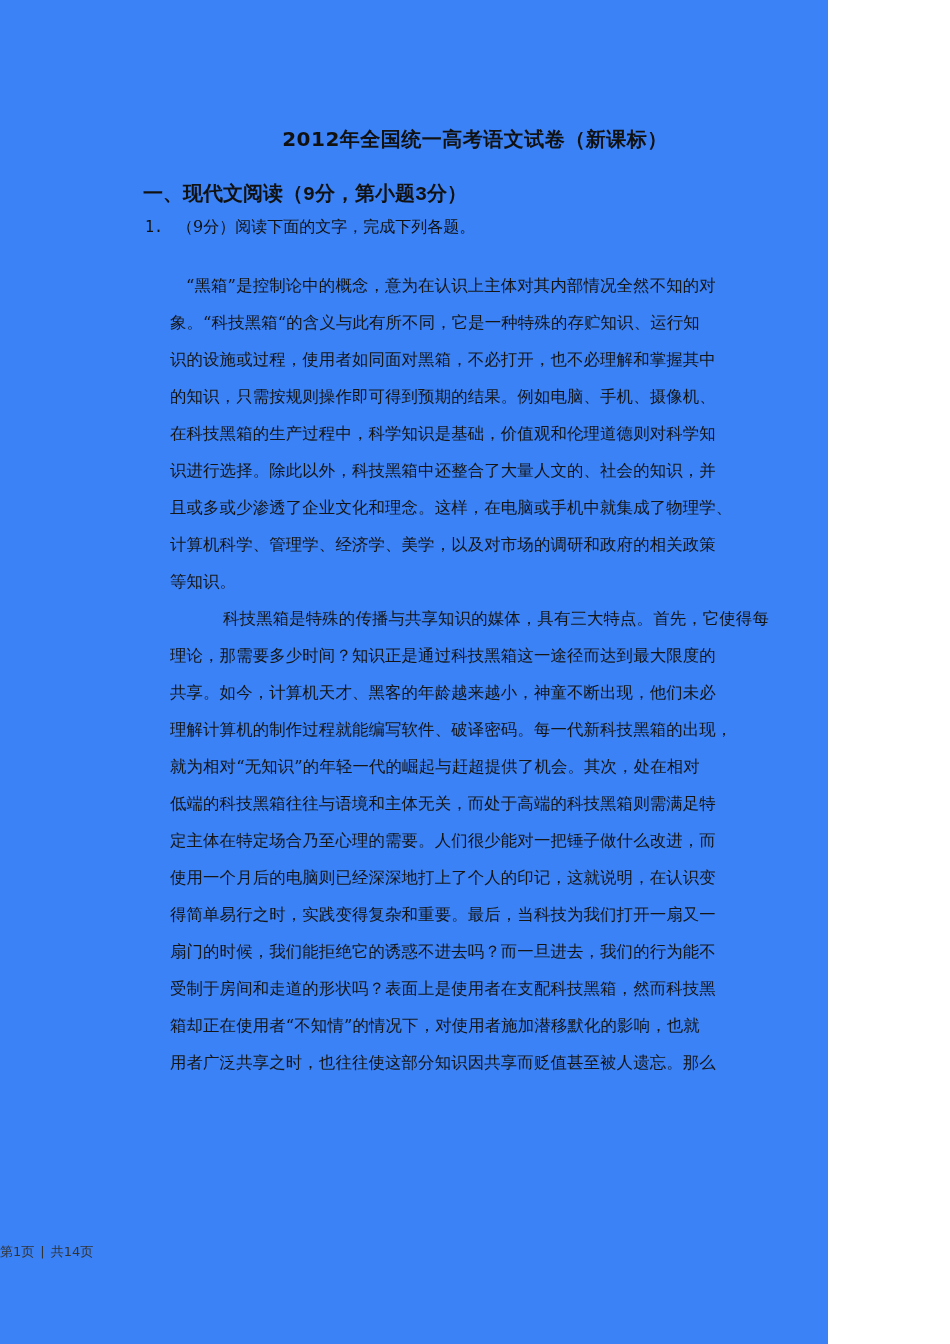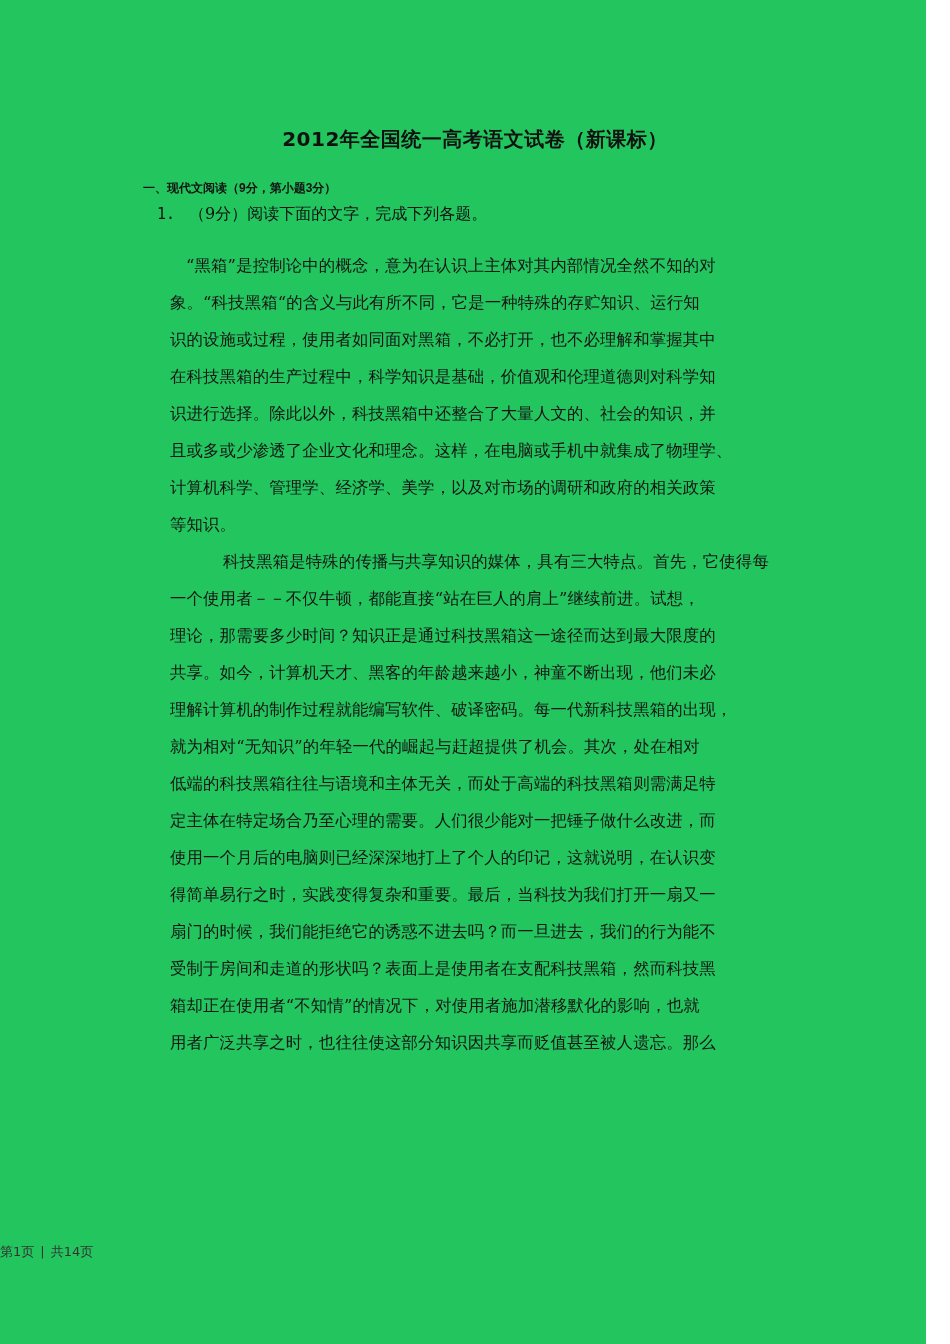--- a/index.html
+++ b/index.html
@@ -11,62 +11,61 @@
       width: 950px;
       height: 1344px;
       position: relative;
       overflow: hidden;
       font-family: "DejaVu Serif", "Liberation Serif", serif;
       color: #111111;
     }
     .page {
       position: absolute;
       left: 0; top: 0;
-      width: 926px;
+      width: 828px;
       height: 1344px;
-      background: #22c55e;
+      background: #3b82f6;
     }
     .title {
       position: absolute;
       top: 126px;
       left: 0;
       width: 950px;
       text-align: center;
       font-family: "DejaVu Sans", "Liberation Sans", sans-serif;
       font-weight: bold;
       font-size: 20px;
       letter-spacing: 0.5px;
       color: #111;
     }
     .section-heading {
       position: absolute;
       top: 180px;
       left: 143px;
-      font-family: Liberation Sans, sans-serif;
+      font-family: Liberation Mono, monospace;
       font-weight: bold;
-      font-size: 12px;
+      font-size: 20px;
       color: #111;
     }
     .question {
       position: absolute;
-      top: 204px;
+      top: 217px;
       left: 145px;
       font-size: 16px;
       color: #111;
       white-space: nowrap;
-      margin-left: 12px;
     }
     .question .qnum {
       font-family: "DejaVu Sans Mono", "Liberation Mono", monospace;
       font-size: 15px;
       margin-right: 14px;
     }
     .passage {
       position: absolute;
-      top: 247px;
+      top: 267px;
       left: 170px;
       width: 640px;
     }
     .line {
       height: 37px;
       line-height: 37px;
       font-size: 16.4px;
       white-space: nowrap;
       color: #151515;
       letter-spacing: 0.15px;
@@ -95,27 +94,27 @@
   <div class="section-heading">一、现代文阅读（9分，第小题3分）</div>
 
   <div class="question">
     <span class="qnum">1.</span><span>（9分）阅读下面的文字，完成下列各题。</span>
   </div>
 
   <div class="passage">
     <div class="line indent1">“黑箱”是控制论中的概念，意为在认识上主体对其内部情况全然不知的对</div>
     <div class="line">象。“科技黑箱“的含义与此有所不同，它是一种特殊的存贮知识、运行知</div>
     <div class="line">识的设施或过程，使用者如同面对黑箱，不必打开，也不必理解和掌握其中</div>
+    <div class="line">的知识，只需按规则操作即可得到预期的结果。例如电脑、手机、摄像机、</div>
     <div class="line">在科技黑箱的生产过程中，科学知识是基础，价值观和伦理道德则对科学知</div>
     <div class="line">识进行选择。除此以外，科技黑箱中还整合了大量人文的、社会的知识，并</div>
     <div class="line">且或多或少渗透了企业文化和理念。这样，在电脑或手机中就集成了物理学、</div>
     <div class="line">计算机科学、管理学、经济学、美学，以及对市场的调研和政府的相关政策</div>
     <div class="line">等知识。</div>
     <div class="line indent2">科技黑箱是特殊的传播与共享知识的媒体，具有三大特点。首先，它使得每</div>
-    <div class="line">一个使用者－－不仅牛顿，都能直接“站在巨人的肩上”继续前进。试想，</div>
     <div class="line">理论，那需要多少时间？知识正是通过科技黑箱这一途径而达到最大限度的</div>
     <div class="line">共享。如今，计算机天才、黑客的年龄越来越小，神童不断出现，他们未必</div>
     <div class="line">理解计算机的制作过程就能编写软件、破译密码。每一代新科技黑箱的出现，</div>
     <div class="line">就为相对“无知识”的年轻一代的崛起与赶超提供了机会。其次，处在相对</div>
     <div class="line">低端的科技黑箱往往与语境和主体无关，而处于高端的科技黑箱则需满足特</div>
     <div class="line">定主体在特定场合乃至心理的需要。人们很少能对一把锤子做什么改进，而</div>
     <div class="line">使用一个月后的电脑则已经深深地打上了个人的印记，这就说明，在认识变</div>
     <div class="line">得简单易行之时，实践变得复杂和重要。最后，当科技为我们打开一扇又一</div>
     <div class="line">扇门的时候，我们能拒绝它的诱惑不进去吗？而一旦进去，我们的行为能不</div>
     <div class="line">受制于房间和走道的形状吗？表面上是使用者在支配科技黑箱，然而科技黑</div>

